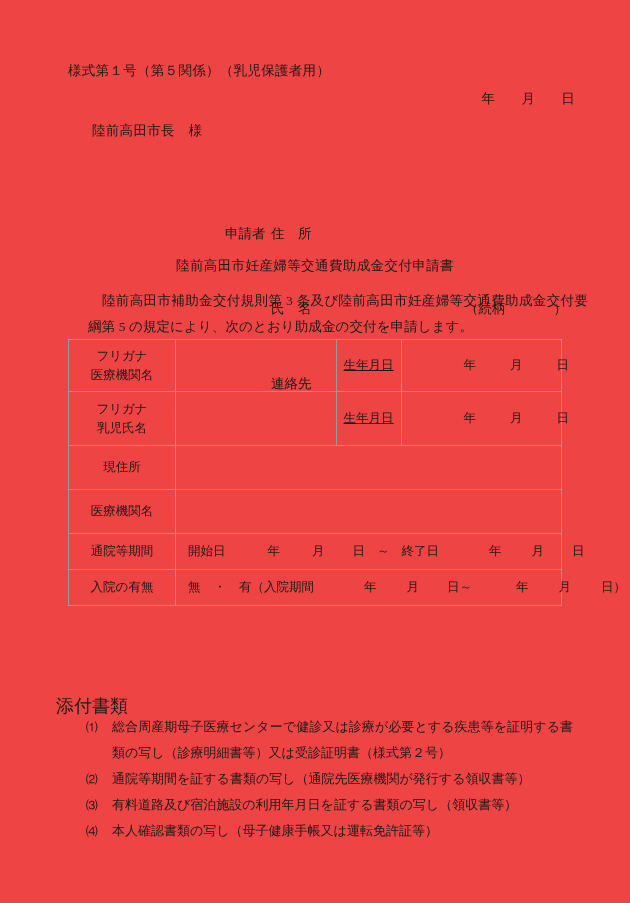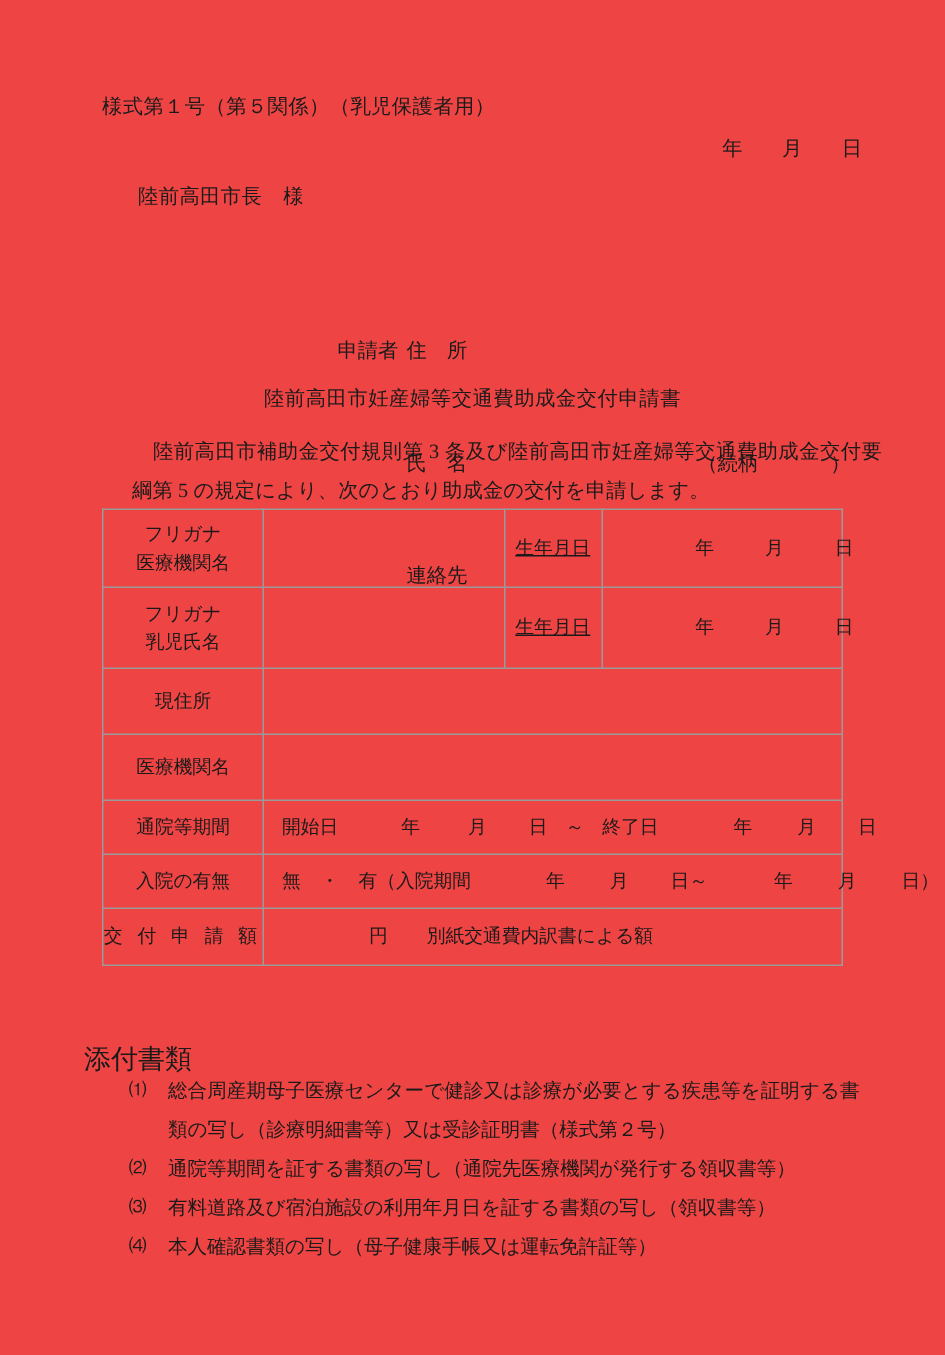--- a/index.html
+++ b/index.html
@@ -247,24 +247,20 @@
       <tr class="r-h5">
         <td class="label-cell">通院等期間</td>
         <td colspan="3"><span class="visit-line"><span>開始日</span><span class="s1"></span><span>年</span><span class="s2"></span><span>月</span><span class="s3"></span><span>日</span><span class="s4"></span><span>～</span><span class="s4"></span><span>終了日</span><span class="s5"></span><span>年</span><span class="s6"></span><span>月</span><span class="s7"></span><span>日</span></span></td>
       </tr>
 
       <tr class="r-h6">
         <td class="label-cell">入院の有無</td>
         <td colspan="3"><span class="adm-line"><span>無</span><span class="s1"></span><span>・</span><span class="s2"></span><span>有（入院期間</span><span class="s3"></span><span>年</span><span class="s4"></span><span>月</span><span class="s5"></span><span>日～</span><span class="s6"></span><span>年</span><span class="s7"></span><span>月</span><span class="s8"></span><span>日）</span></span></td>
       </tr>
 
-      <tr class="r-h7">
-        <td class="label-cell spread">交 付 申 請 額</td>
-        <td colspan="3"><span class="amount-line"><span>円</span><span class="s1"></span><span>別紙交通費内訳書による額</span></span></td>
-      </tr>
     </tbody>
   </table>
 
   <div class="abs attach-head">添付書類</div>
 
   <div class="attach-list">
     <div class="attach-item">
       <span class="num">⑴</span>
       <span class="txt">総合周産期母子医療センターで健診又は診療が必要とする疾患等を証明する書類の写し（診療明細書等）又は受診証明書（様式第２号）</span>
     </div>

